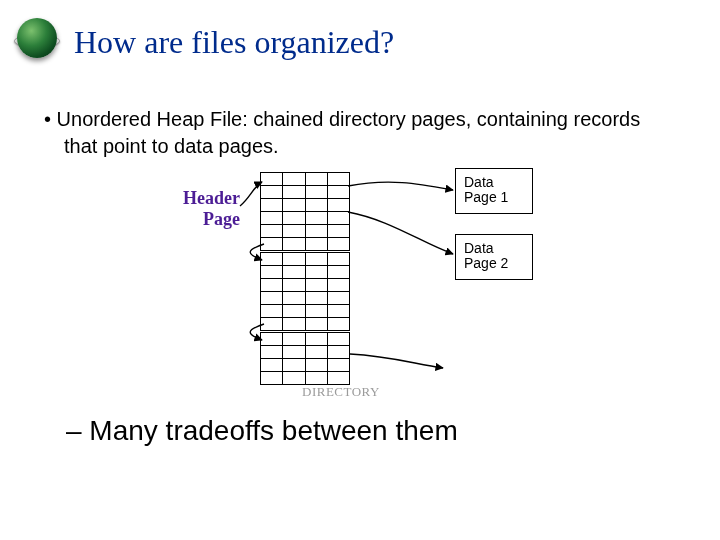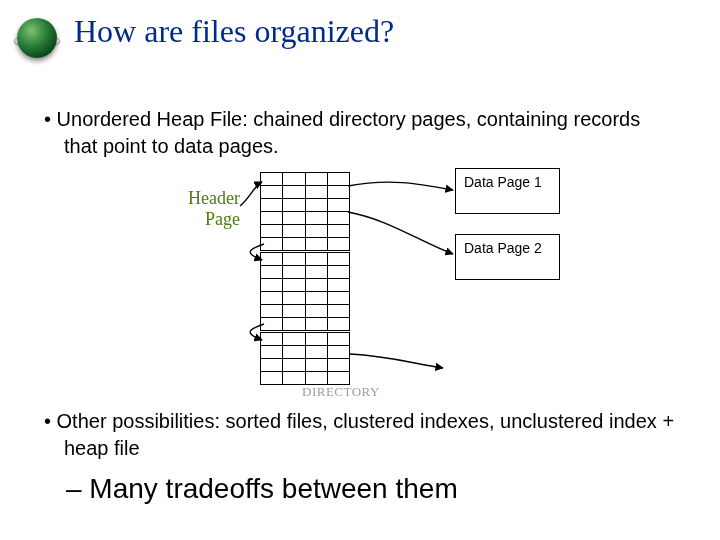--- a/index.html
+++ b/index.html
@@ -1,38 +1,38 @@
 <!DOCTYPE html>
 <html><head>
 <meta charset="utf-8">
 <style>
   html,body{margin:0;padding:0;width:720px;height:540px;background:#fff;font-family:Verdana,Arial,sans-serif;color:#000}
-  .title-bar{display:flex;align-items:flex-start;padding:14px 10px 4px 14px}
+  .title-bar{display:flex;align-items:flex-end;padding:14px 10px 4px 14px}
   .globe{width:46px;height:46px;position:relative;margin-right:14px}
   .globe .disc{position:absolute;left:0;right:0;margin:auto;top:4px;width:40px;height:40px;border-radius:50%;
     background:radial-gradient(circle at 36% 32%,#7cc16e 0%,#2c7f3a 40%,#0e4d20 70%,#062a12 100%);
     box-shadow:0 3px 5px rgba(0,0,0,.45)}
   .globe .ring{position:absolute;left:0;right:0;margin:auto;top:14px;width:44px;height:24px;border-radius:50%;
     border:1px solid rgba(0,0,0,.35);transform:rotateX(60deg);box-shadow:0 2px 2px rgba(0,0,0,.25)}
   .title{font-family:"Comic Sans MS","Comic Sans",cursive;color:#002b8c;font-size:32px;line-height:1.1}
   .bullets{padding:18px 44px 0 44px}
   .b1{font-size:20px;font-weight:normal;line-height:1.35;margin:24px 0 8px 0;text-indent:-20px;padding-left:20px}
   .b1::before{content:"• ";}
   .b2{font-size:28px;line-height:1.35;margin:4px 0 0 22px;text-indent:-18px;padding-left:18px}
   .b2::before{content:"– "}
   .diagram{position:relative;height:240px;margin:4px auto 0;width:620px}
   .dirblock{position:absolute;width:90px;background:#fff}
   .dirblock .row{height:12px;border:1px solid #000;display:flex}
   .dirblock .row+.row{border-top:none}
   .dirblock .row span{flex:1;border-right:1px solid #000}
   .dirblock .row span:last-child{border-right:none}
-  .dp{position:absolute;width:105px;height:46px;border:1px solid #000;background:#fff;font-size:14px;
+  .dp{position:absolute;width:78px;height:46px;border:1px solid #000;background:#fff;font-size:14px;
     line-height:1.1;padding:6px 8px;box-sizing:border-box}
   .lbl{position:absolute;font-family:"Times New Roman",Times,serif;color:#8b8b8b}
-  .header-lbl{font-size:18px;font-weight:normal;color:#4d7c0f;left:120px;top:20px;text-align:right;width:70px}
+  .header-lbl{font-size:18px;font-weight:bold;color:#4c1d95;left:120px;top:20px;text-align:right;width:70px}
   .dir-lbl{font-size:13px;color:#9b9b9b;left:252px;top:216px;letter-spacing:.5px}
   svg.arrows{position:absolute;left:0;top:0;width:620px;height:240px;pointer-events:none}
 </style>
 </head>
 <body>
 
 <div class="title-bar">
   <div class="globe">
     <div class="ring"></div>
       <div class="disc"></div>
@@ -162,15 +162,14 @@
       </defs>
       <path d="M190,38 C200,30 204,18 212,14" fill="none" stroke="#000" stroke-width="1.4" marker-end="url(#ah)"></path>
       <path d="M214,76 C196,82 196,86 212,92" fill="none" stroke="#000" stroke-width="1.4" marker-end="url(#ah)"></path>
       <path d="M214,156 C196,162 196,166 212,172" fill="none" stroke="#000" stroke-width="1.4" marker-end="url(#ah)"></path>
       <path d="M298,18 C340,10 370,16 403,22" fill="none" stroke="#000" stroke-width="1.4" marker-end="url(#ah)"></path>
       <path d="M298,44 C340,52 370,74 403,86" fill="none" stroke="#000" stroke-width="1.4" marker-end="url(#ah)"></path>
       <path d="M300,186 C340,188 365,196 393,200" fill="none" stroke="#000" stroke-width="1.4" marker-end="url(#ah)"></path>
     </svg>
   </div>
 
-  <div class="b1" style="margin-top:0">Other possibilities: sorted files, clustered indexes, unclustered index + heap file</div>
   <div class="b2">Many tradeoffs between them</div>
 </div>
 
 </body></html>

